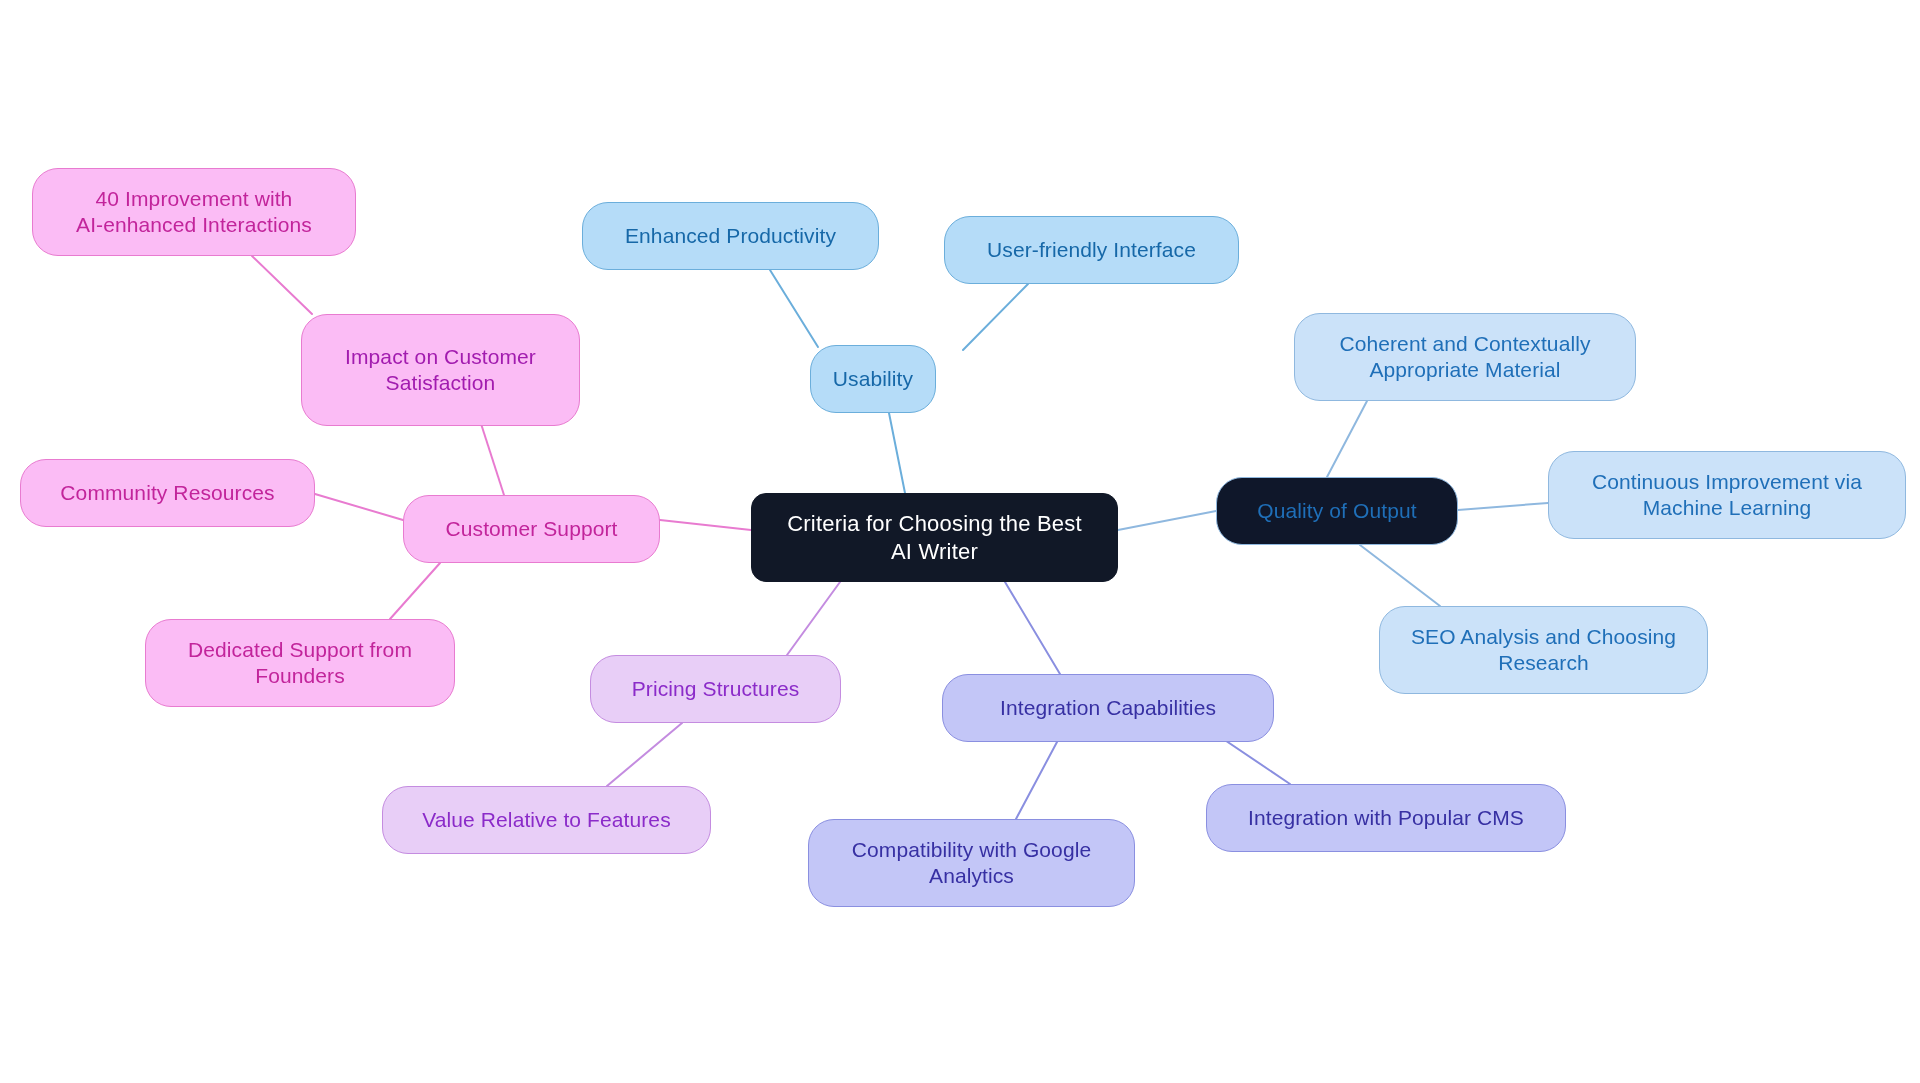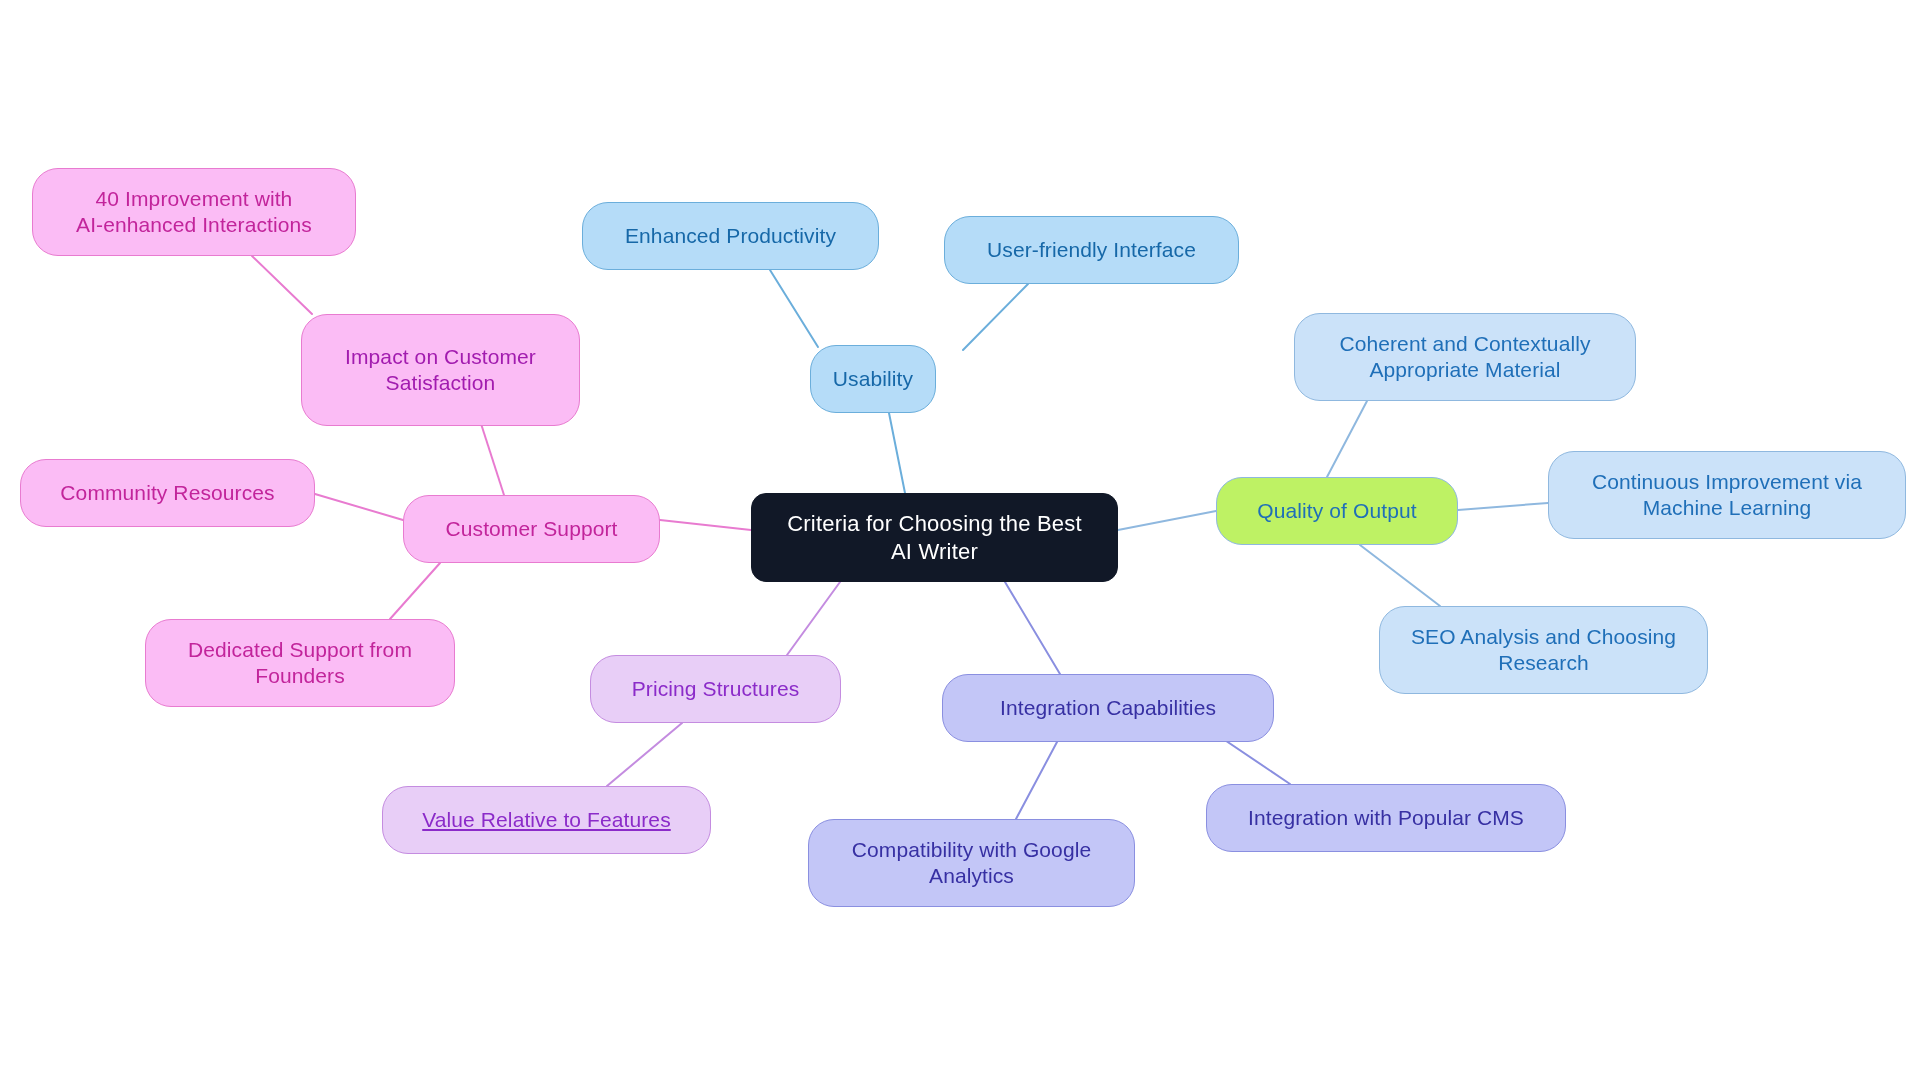--- a/index.html
+++ b/index.html
@@ -75,33 +75,33 @@
       <line x1="312" y1="314" x2="252" y2="256" stroke="#E87BD0" stroke-width="2" stroke-linecap="round"></line>
       <line x1="403" y1="520" x2="315" y2="494" stroke="#E87BD0" stroke-width="2" stroke-linecap="round"></line>
       <line x1="440" y1="563" x2="390" y2="619" stroke="#E87BD0" stroke-width="2" stroke-linecap="round"></line>
     </svg>
   <div id="node-layer">
       <div class="node root" style="left: 751px; top: 493px; width: 367px; height: 89px; background: rgb(17, 24, 39); border-color: rgb(17, 24, 39); color: rgb(255, 255, 255); font-size: 22px;"><span class="node-label">Criteria for Choosing the Best
 AI Writer</span></div>
       <div class="node" style="left: 810px; top: 345px; width: 126px; height: 68px; background: rgb(181, 220, 248); border-color: rgb(107, 174, 219); color: rgb(22, 104, 168); font-size: 21px;"><span class="node-label">Usability</span></div>
       <div class="node" style="left: 582px; top: 202px; width: 297px; height: 68px; background: rgb(181, 220, 248); border-color: rgb(107, 174, 219); color: rgb(22, 104, 168); font-size: 21px;"><span class="node-label">Enhanced Productivity</span></div>
       <div class="node" style="left: 944px; top: 216px; width: 295px; height: 68px; background: rgb(181, 220, 248); border-color: rgb(107, 174, 219); color: rgb(22, 104, 168); font-size: 21px;"><span class="node-label">User-friendly Interface</span></div>
-      <div class="node" style="left: 1216px; top: 477px; width: 242px; height: 68px; background: #bef264; border-color: rgb(143, 184, 223); color: rgb(31, 111, 184); font-size: 21px;"><span class="node-label">Quality of Output</span></div>
+      <div class="node" style="left: 1216px; top: 477px; width: 242px; height: 68px; background: #0f172a; border-color: rgb(143, 184, 223); color: rgb(31, 111, 184); font-size: 21px;"><span class="node-label">Quality of Output</span></div>
       <div class="node" style="left: 1294px; top: 313px; width: 342px; height: 88px; background: rgb(203, 226, 249); border-color: rgb(143, 184, 223); color: rgb(31, 111, 184); font-size: 21px;"><span class="node-label">Coherent and Contextually
 Appropriate Material</span></div>
       <div class="node" style="left: 1548px; top: 451px; width: 358px; height: 88px; background: rgb(203, 226, 249); border-color: rgb(143, 184, 223); color: rgb(31, 111, 184); font-size: 21px;"><span class="node-label">Continuous Improvement via
 Machine Learning</span></div>
       <div class="node" style="left: 1379px; top: 606px; width: 329px; height: 88px; background: rgb(203, 226, 249); border-color: rgb(143, 184, 223); color: rgb(31, 111, 184); font-size: 21px;"><span class="node-label">SEO Analysis and Choosing
 Research</span></div>
       <div class="node" style="left: 942px; top: 674px; width: 332px; height: 68px; background: rgb(195, 198, 247); border-color: rgb(138, 143, 224); color: rgb(55, 48, 163); font-size: 21px;"><span class="node-label">Integration Capabilities</span></div>
       <div class="node" style="left: 808px; top: 819px; width: 327px; height: 88px; background: rgb(195, 198, 247); border-color: rgb(138, 143, 224); color: rgb(55, 48, 163); font-size: 21px;"><span class="node-label">Compatibility with Google
 Analytics</span></div>
       <div class="node" style="left: 1206px; top: 784px; width: 360px; height: 68px; background: rgb(195, 198, 247); border-color: rgb(138, 143, 224); color: rgb(55, 48, 163); font-size: 21px; padding-left: 12px;"><span class="node-label">Integration with Popular CMS</span></div>
       <div class="node" style="left: 590px; top: 655px; width: 251px; height: 68px; background: rgb(232, 206, 247); border-color: rgb(196, 140, 224); color: rgb(139, 43, 201); font-size: 21px;"><span class="node-label">Pricing Structures</span></div>
-      <div class="node" style="left: 382px; top: 786px; width: 329px; height: 68px; background: rgb(232, 206, 247); border-color: rgb(196, 140, 224); color: rgb(139, 43, 201); font-size: 21px; text-decoration: underline;"><span class="node-label">Value Relative to Features</span></div>
+      <div class="node" style="left: 382px; top: 786px; width: 329px; height: 68px; background: rgb(232, 206, 247); border-color: rgb(196, 140, 224); color: rgb(139, 43, 201); font-size: 21px;"><span class="node-label">Value Relative to Features</span></div>
       <div class="node" style="left: 403px; top: 495px; width: 257px; height: 68px; background: rgb(251, 188, 245); border-color: rgb(232, 123, 208); color: rgb(194, 36, 155); font-size: 21px;"><span class="node-label">Customer Support</span></div>
       <div class="node" style="left: 301px; top: 314px; width: 279px; height: 112px; background: rgb(251, 188, 245); border-color: rgb(232, 123, 208); color: #a21caf; font-size: 21px;"><span class="node-label">Impact on Customer
 Satisfaction</span></div>
       <div class="node" style="left: 32px; top: 168px; width: 324px; height: 88px; background: rgb(251, 188, 245); border-color: rgb(232, 123, 208); color: rgb(194, 36, 155); font-size: 21px;"><span class="node-label">40 Improvement with
 AI-enhanced Interactions</span></div>
       <div class="node" style="left: 20px; top: 459px; width: 295px; height: 68px; background: rgb(251, 188, 245); border-color: rgb(232, 123, 208); color: rgb(194, 36, 155); font-size: 21px;"><span class="node-label">Community Resources</span></div>
       <div class="node" style="left: 145px; top: 619px; width: 310px; height: 88px; background: rgb(251, 188, 245); border-color: rgb(232, 123, 208); color: rgb(194, 36, 155); font-size: 21px;"><span class="node-label">Dedicated Support from
 Founders</span></div>
     </div>
 </div>

